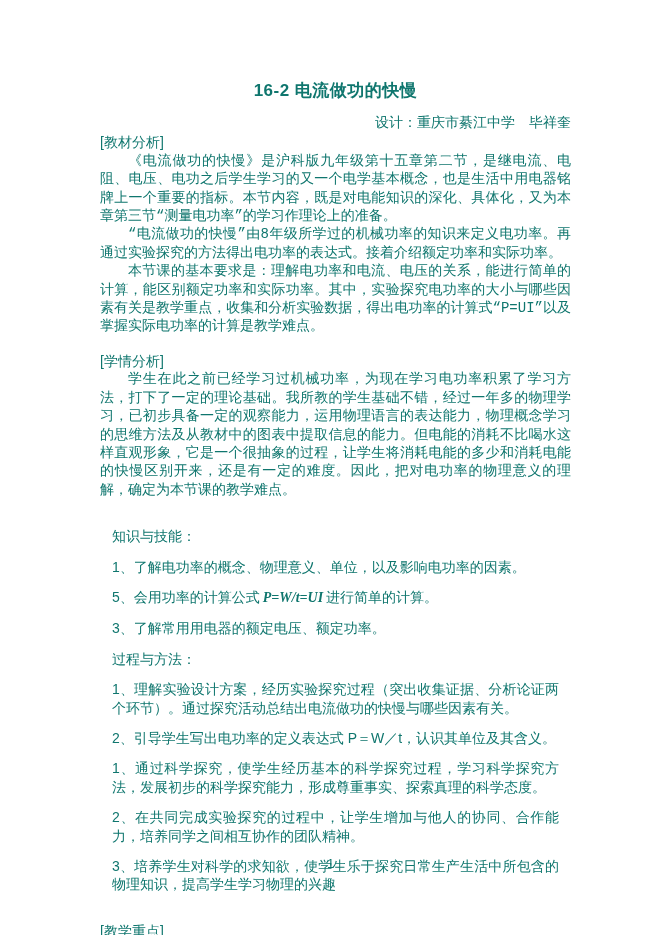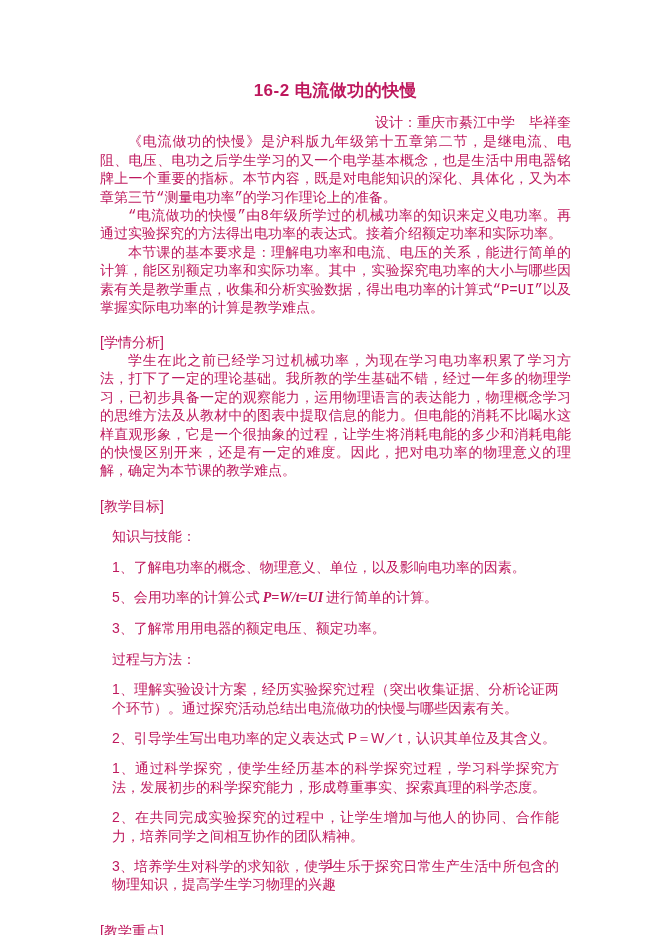--- a/index.html
+++ b/index.html
@@ -1,20 +1,20 @@
 <!DOCTYPE html>
 <html lang="zh"><head>
 <meta charset="utf-8">
 <style>
   html,body { margin:0; padding:0; background:#ffffff; }
   .page {
     position:relative;
     width:661px; height:935px;
     background:#ffffff;
-    color:#be185d;
+    color:#0f766e;
     font-family:"Liberation Sans","DejaVu Sans",sans-serif;
     overflow:hidden;
   }
   .content {
     position:absolute;
     left:100px; top:80px;
     width:471px;
     font-size:14px;
     line-height:18.4px;
     text-align:justify;
@@ -51,36 +51,36 @@
 <body>
 
 <div class="page">
   <div class="content">
 
     <h1 class="doc-title">16-2 电流做功的快慢</h1>
 
     <p class="byline">设计：重庆市綦江中学　毕祥奎</p>
 
     <section>
+      <p class="sec-heading">[教材分析]</p>
       <p class="para">《电流做功的快慢》是沪科版九年级第十五章第二节，是继电流、电阻、电压、电功之后学生学习的又一个电学基本概念，也是生活中用电器铭牌上一个重要的指标。本节内容，既是对电能知识的深化、具体化，又为本章第三节“测量电功率”的学习作理论上的准备。</p>
       <p class="para">“电流做功的快慢”由8年级所学过的机械功率的知识来定义电功率。再通过实验探究的方法得出电功率的表达式。接着介绍额定功率和实际功率。</p>
       <p class="para">本节课的基本要求是：理解电功率和电流、电压的关系，能进行简单的计算，能区别额定功率和实际功率。其中，实验探究电功率的大小与哪些因素有关是教学重点，收集和分析实验数据，得出电功率的计算式“P=UI”以及掌握实际电功率的计算是教学难点。</p>
     </section>
 
     <div class="gap"></div>
 
     <section>
       <p class="sec-heading">[学情分析]</p>
       <p class="para">学生在此之前已经学习过机械功率，为现在学习电功率积累了学习方法，打下了一定的理论基础。我所教的学生基础不错，经过一年多的物理学习，已初步具备一定的观察能力，运用物理语言的表达能力，物理概念学习的思维方法及从教材中的图表中提取信息的能力。但电能的消耗不比喝水这样直观形象，它是一个很抽象的过程，让学生将消耗电能的多少和消耗电能的快慢区别开来，还是有一定的难度。因此，把对电功率的物理意义的理解，确定为本节课的教学难点。</p>
     </section>
 
     <div class="gap"></div>
 
     <section>
-      <p class="sec-heading">[教学目标]</p>
       <p class="line">知识与技能：</p>
       <p class="line">1、了解电功率的概念、物理意义、单位，以及影响电功率的因素。</p>
       <p class="line"><span>5、会用功率的计算公式</span><span class="formula">P=W/t=UI</span><span>进行简单的计算。</span></p>
       <p class="line">3、了解常用用电器的额定电压、额定功率。</p>
       <p class="line">过程与方法：</p>
       <p class="line">1、理解实验设计方案，经历实验探究过程（突出收集证据、分析论证两个环节）。通过探究活动总结出电流做功的快慢与哪些因素有关。</p>
       <p class="line">2、引导学生写出电功率的定义表达式 P＝W／t，认识其单位及其含义。</p>
       <p class="line">1、通过科学探究，使学生经历基本的科学探究过程，学习科学探究方法，发展初步的科学探究能力，形成尊重事实、探索真理的科学态度。</p>
       <p class="line">2、在共同完成实验探究的过程中，让学生增加与他人的协同、合作能力，培养同学之间相互协作的团队精神。</p>
       <p class="line">3、培养学生对科学的求知欲，使学生乐于探究日常生产生活中所包含的物理知识，提高学生学习物理的兴趣</p>

